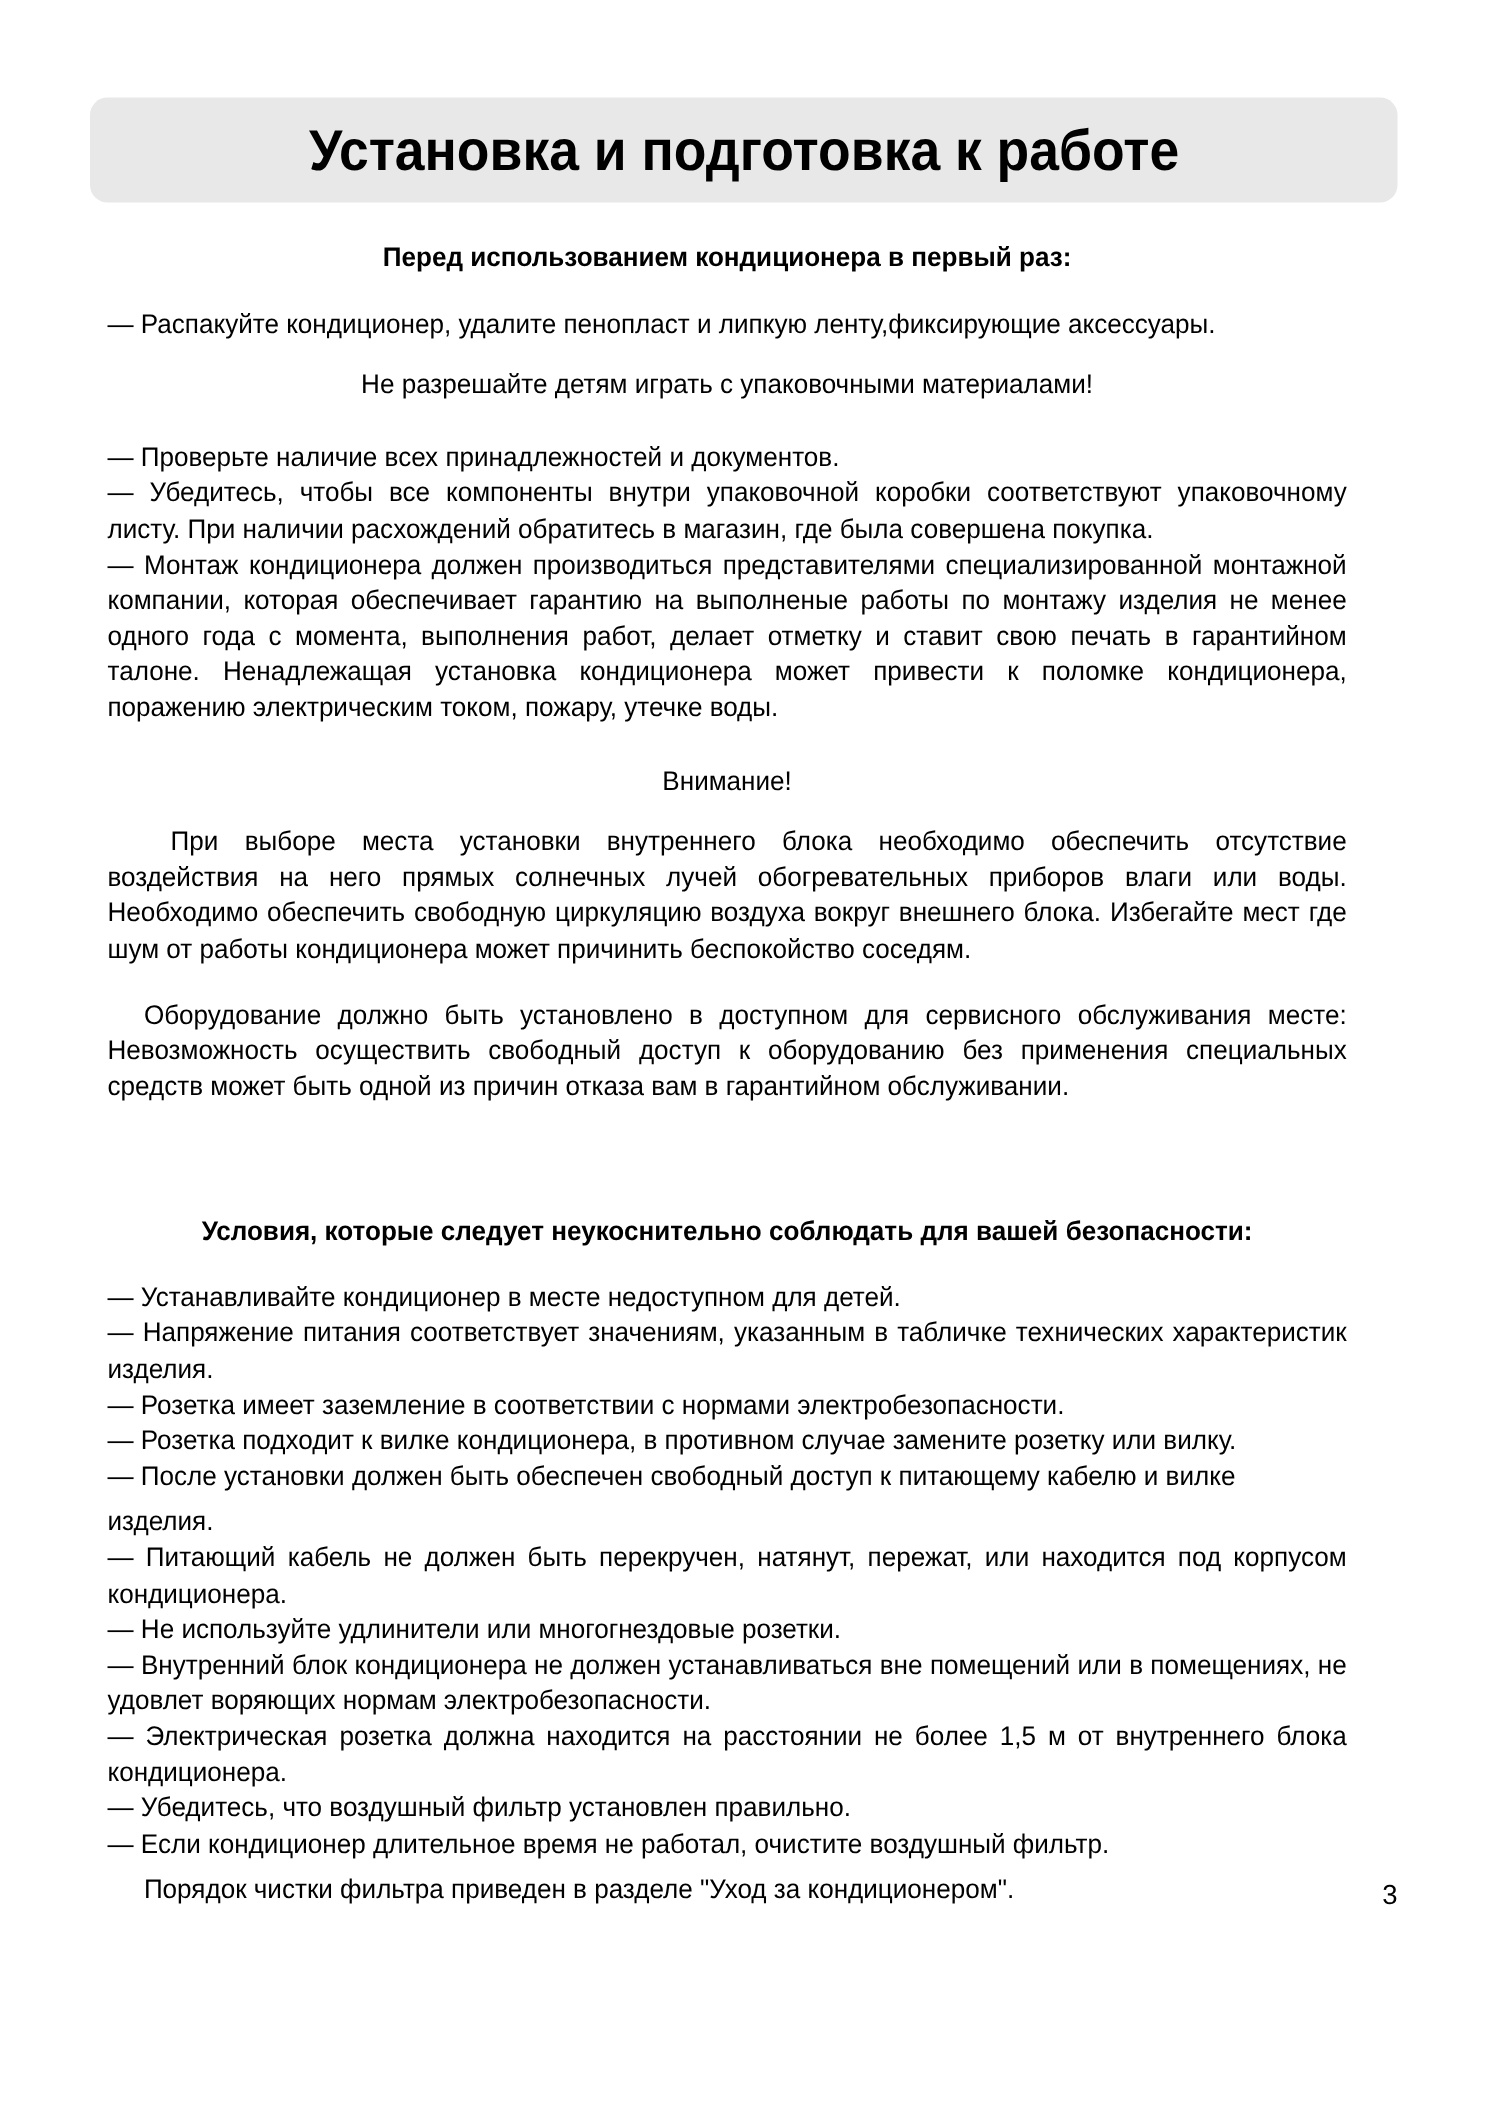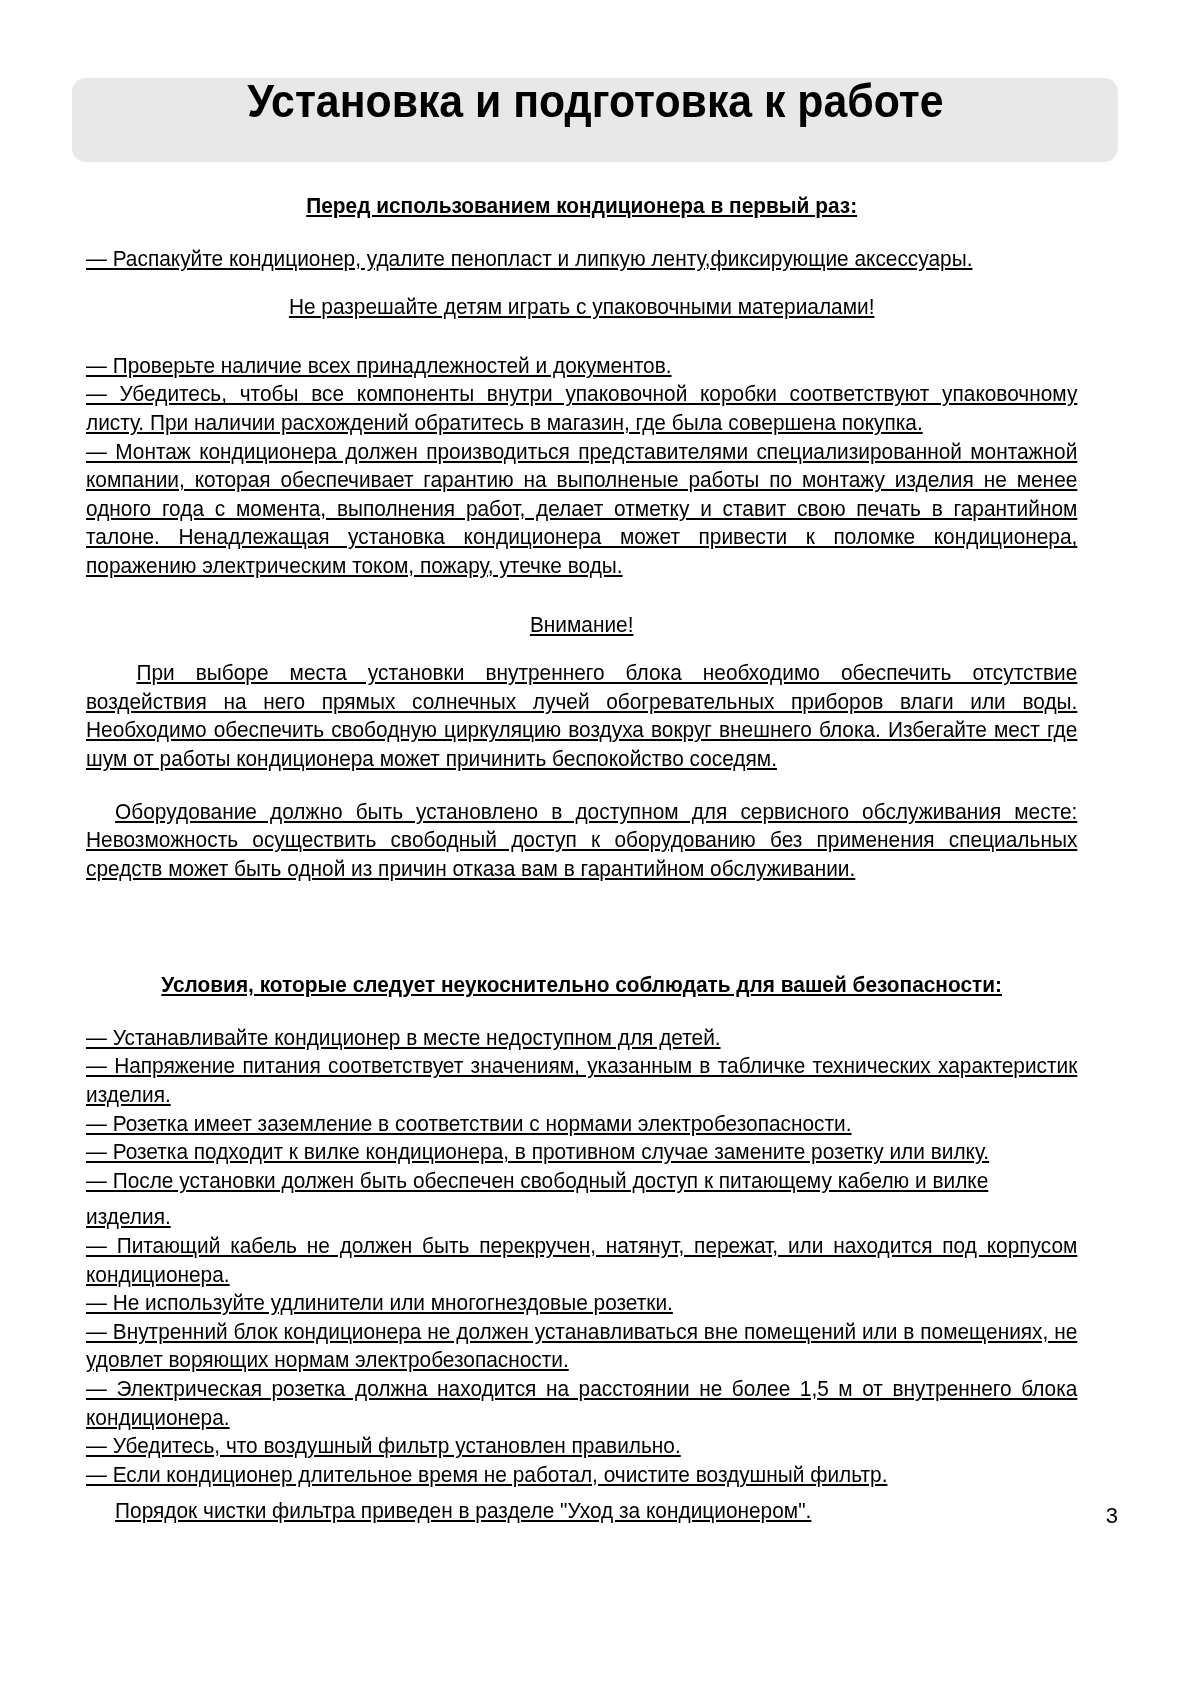--- a/index.html
+++ b/index.html
@@ -29,38 +29,37 @@
     top: 78px;
     width: 1046px;
   }
 
   
   .title-banner {
     background: #e8e8e8;
     border-radius: 14px;
     height: 84px;
     display: flex;
-    align-items: flex-start;
+    align-items: center;
     justify-content: center;
     margin-bottom: 30px;
   }
   .title-text {
     font-size: 46px;
     font-weight: bold;
     letter-spacing: 0px;
     transform: scaleX(0.93);
     transform-origin: center;
     white-space: nowrap;
     line-height: 1;
   }
 
   
   .body-col {
     padding: 0 10px 0 14px;
-    text-decoration: underline;
   }
   .para {
     font-size: 21.5px;
     line-height: 1.33;
     text-align: justify;
     text-justify: inter-word;
     transform: scaleX(0.97);
     transform-origin: left top;
     margin: 0;
   }

